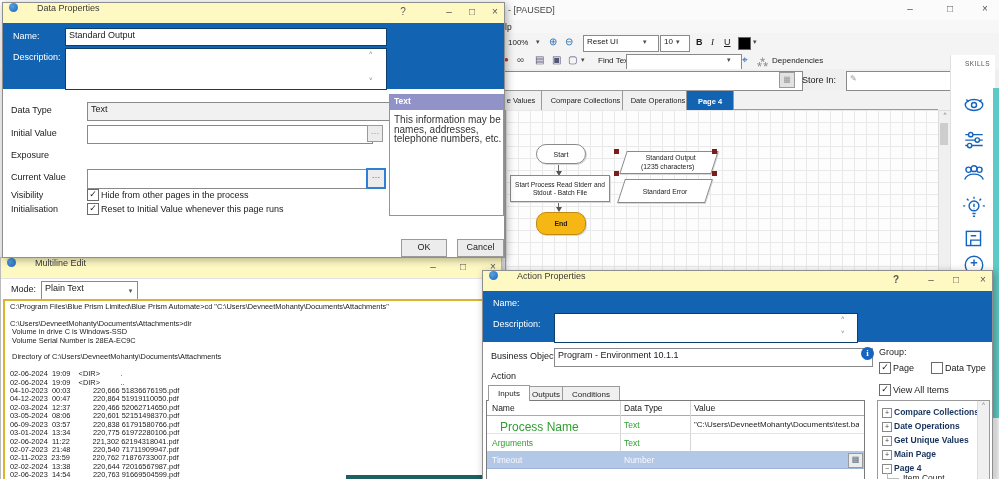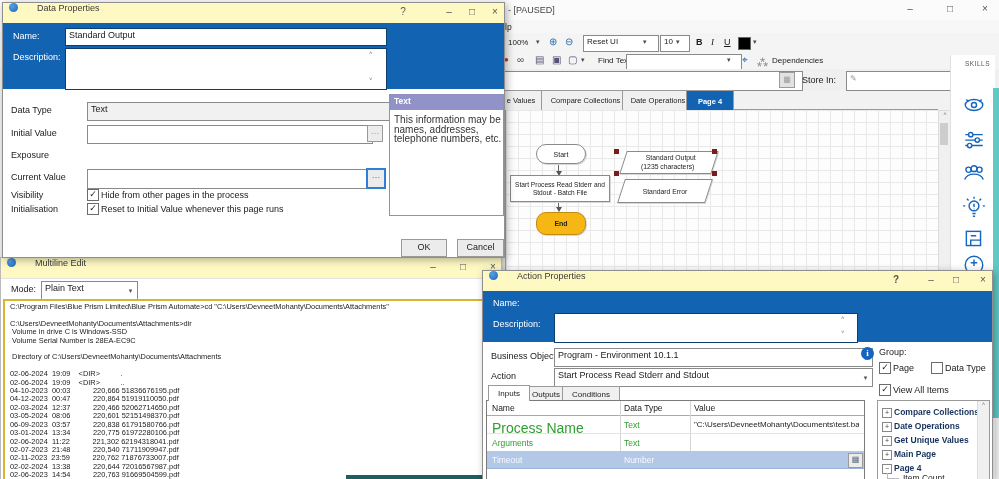--- a/index.html
+++ b/index.html
@@ -302,44 +302,41 @@
     <span class="inp" style="left:71px;top:22px;width:296px;height:26px;border-color:#0d3f6e"></span>
     <span class="scrollch" style="position:absolute;left:358px;top:24px">˄</span>
     <span class="scrollch" style="position:absolute;left:358px;top:38px">˅</span>
   </div>
   <span class="lbl" style="left:8px;top:80px">Business Object</span>
   <span class="dd white" style="left:71px;top:77px;width:300px;height:15px">
     <span>Program - Environment 10.1.1</span><span class="ddar">▾</span>
   </span>
   <span style="position:absolute;left:378px;top:76px;width:13px;height:13px;border-radius:50%;background:#1565c0;color:#fff;font-size:9px;font-weight:bold;text-align:center;line-height:13px;font-family:'Liberation Serif',serif">i</span>
   <span class="lbl" style="left:8px;top:100px">Action</span>
-  <span class="dd white" style="left:71px;top:97px;width:300px;height:15px">
-    <span>Start Process Read Stderr and Stdout</span><span class="ddar">▾</span>
-  </span>
 
   <div class="tab" style="left:5px;top:114px;width:32px;height:15px;background:#fff;font-size:8px;z-index:2">
       <span>Inputs</span>
     </div>
   <div class="tab" style="left:39px;top:115px;width:38px;height:14px;font-size:8px">
       <span>Outputs</span>
     </div>
   <div class="tab" style="left:79px;top:115px;width:48px;height:14px;font-size:8px">
       <span>Conditions</span>
     </div>
 
   <div class="abs" style="left:3px;top:129px;width:377px;height:80px;border:1px solid #7a7a7a;background:#fff">
     <div class="abs" style="left:0;top:0;width:100%;height:14px;border-bottom:1px solid #aaa">
       <span class="lbl" style="left:5px;top:2px;font-size:8.5px">Name</span>
       <span class="lbl" style="left:137px;top:2px;font-size:8.5px">Data Type</span>
       <span class="lbl" style="left:207px;top:2px;font-size:8.5px">Value</span>
     </div>
     <div class="abs" style="left:133px;top:0;width:1px;height:68px;background:#d5d5d5"></div>
     <div class="abs" style="left:203px;top:0;width:1px;height:68px;background:#d5d5d5"></div>
     <div class="abs" style="left:0;top:14px;width:100%;height:18px;border-bottom:1px solid #e4e4e4">
-      <span class="lbl" style="left:5px;top:5px;font-size:14px;color:#2f9e2f">Process Name</span>
+      <span class="lbl" style="left:13px;top:5px;font-size:12px;color:#2f9e2f">Process Name</span>
       <span class="lbl" style="left:137px;top:5px;font-size:8.5px;color:#2f9e2f">Text</span>
       <span class="lbl" style="left:207px;top:5px;font-size:8px;max-width:165px;overflow:hidden">"C:\Users\DevneetMohanty\Documents\test.bat"</span>
     </div>
     <div class="abs" style="left:0;top:32px;width:100%;height:18px;border-bottom:1px solid #e4e4e4">
       <span class="lbl" style="left:5px;top:5px;font-size:8.5px;color:#2f9e2f">Arguments</span>
       <span class="lbl" style="left:137px;top:5px;font-size:8.5px;color:#2f9e2f">Text</span>
       <span class="lbl" style="left:207px;top:5px;font-size:8px"></span>
     </div>
     <div class="abs" style="left:0;top:50px;width:100%;height:17px;background:#b3c7e6;border-bottom:1px solid #9db4d8">
       <span class="lbl" style="left:5px;top:4px;font-size:8.5px;color:#f7fafd">Timeout</span>

